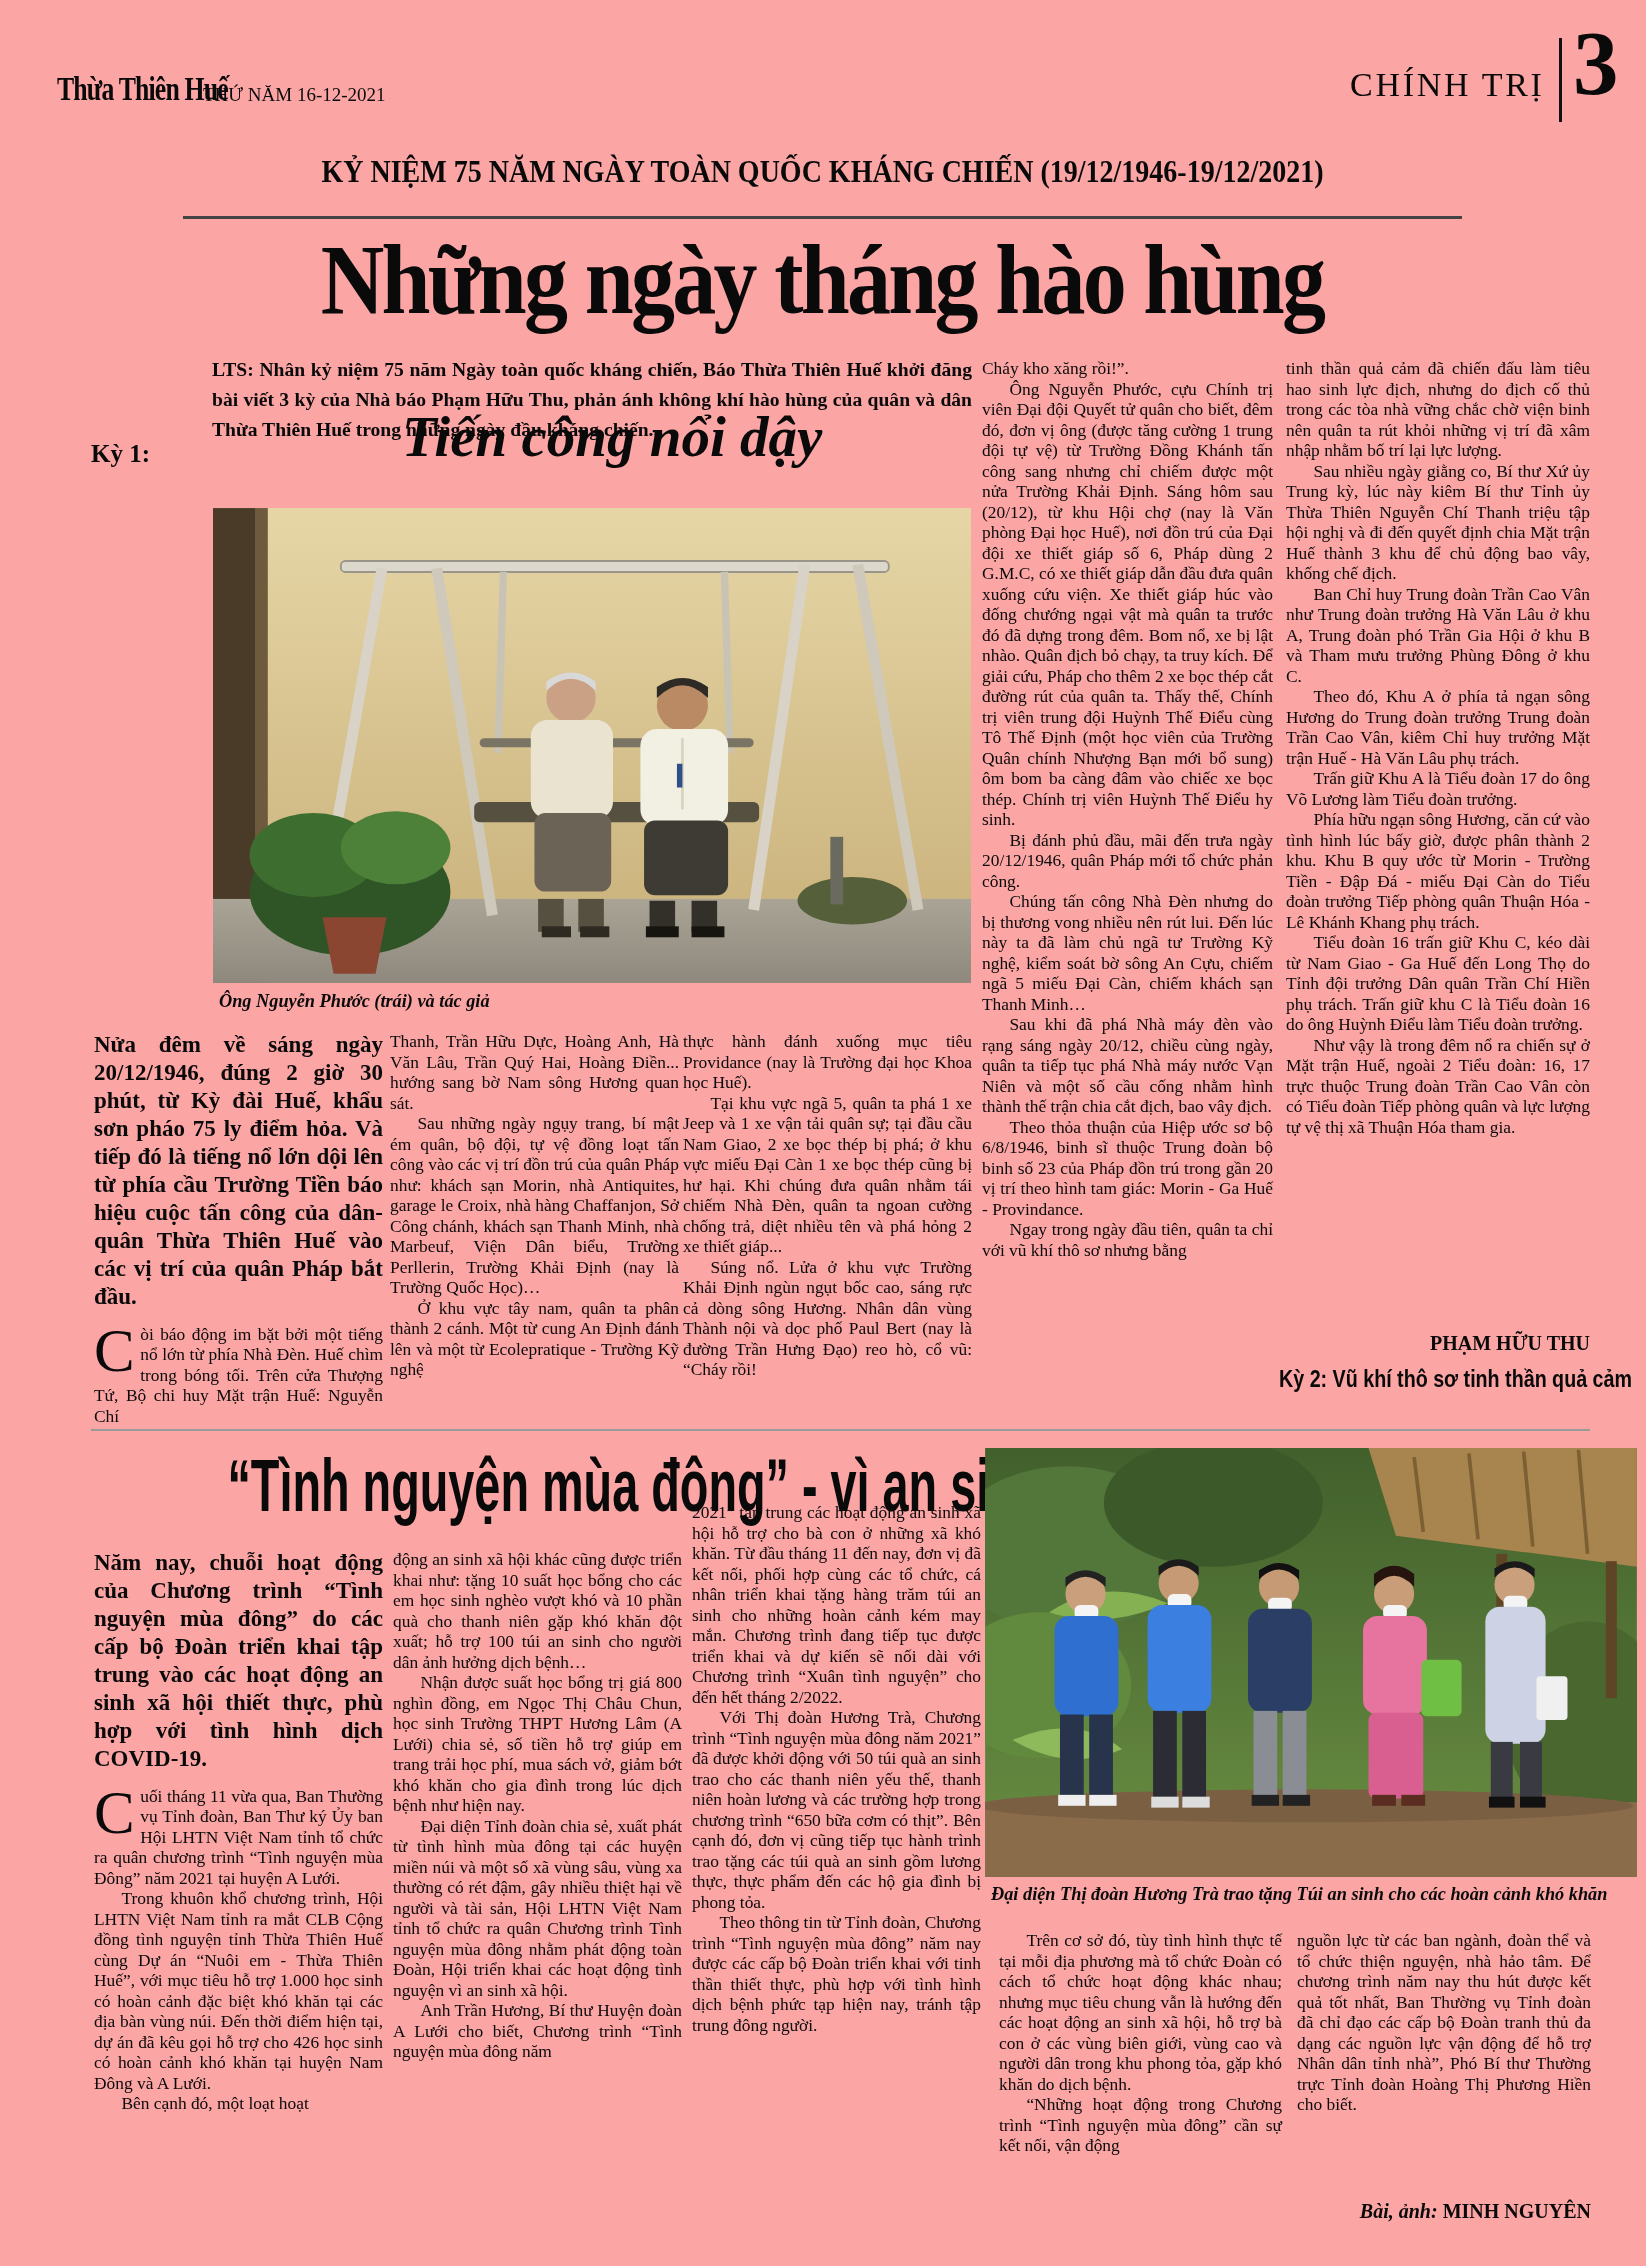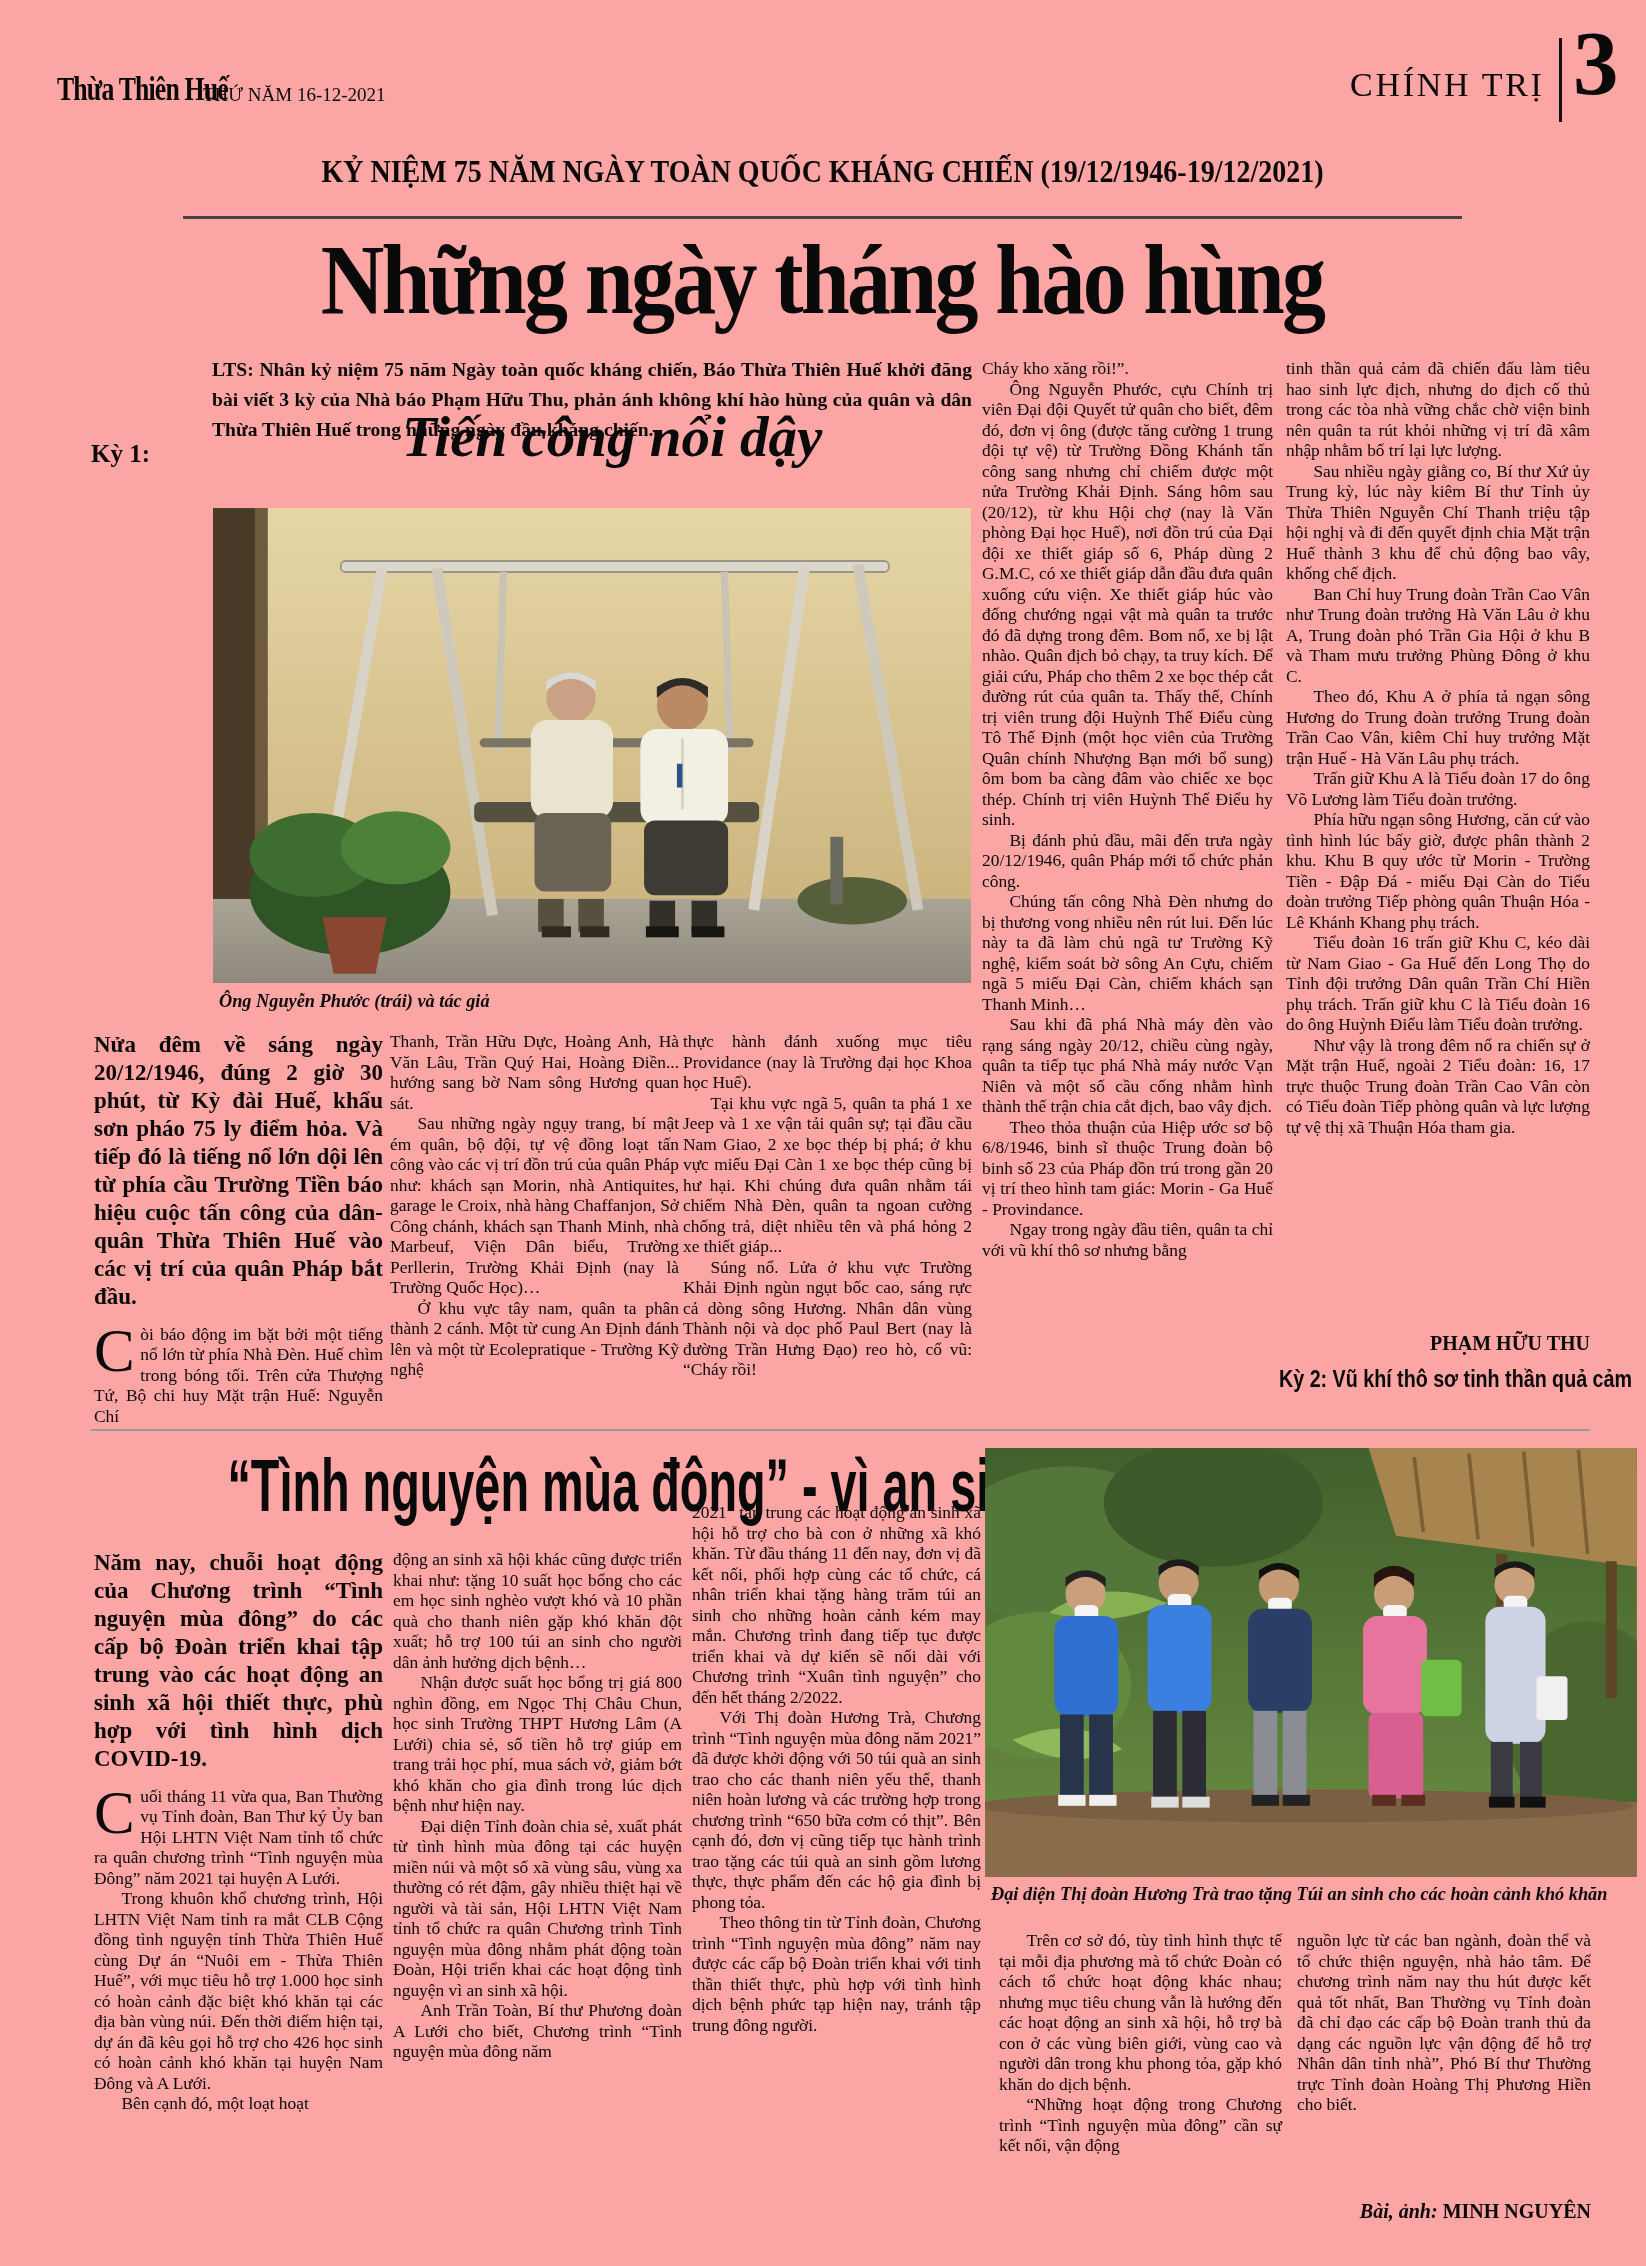--- a/index.html
+++ b/index.html
@@ -261,21 +261,21 @@
     <p class="dc"><span class="dropcap">C</span><span>uối tháng 11 vừa qua, Ban Thường vụ Tỉnh đoàn, Ban Thư ký Ủy ban Hội LHTN Việt Nam tỉnh tổ chức ra quân chương trình “Tình nguyện mùa Đông” năm 2021 tại huyện A Lưới.</span></p>
     <div>
         <p>Trong khuôn khổ chương trình, Hội LHTN Việt Nam tỉnh ra mắt CLB Cộng đồng tình nguyện tỉnh Thừa Thiên Huế cùng Dự án “Nuôi em - Thừa Thiên Huế”, với mục tiêu hỗ trợ 1.000 học sinh có hoàn cảnh đặc biệt khó khăn tại các địa bàn vùng núi. Đến thời điểm hiện tại, dự án đã kêu gọi hỗ trợ cho 426 học sinh có hoàn cảnh khó khăn tại huyện Nam Đông và A Lưới.</p>
         <p>Bên cạnh đó, một loạt hoạt</p>
       </div>
   </div>
   <div class="abs bodycol cont a2col2">
       <p>động an sinh xã hội khác cũng được triển khai như: tặng 10 suất học bổng cho các em học sinh nghèo vượt khó và 10 phần quà cho thanh niên gặp khó khăn đột xuất; hỗ trợ 100 túi an sinh cho người dân ảnh hưởng dịch bệnh…</p>
       <p>Nhận được suất học bổng trị giá 800 nghìn đồng, em Ngọc Thị Châu Chun, học sinh Trường THPT Hương Lâm (A Lưới) chia sẻ, số tiền hỗ trợ giúp em trang trải học phí, mua sách vở, giảm bớt khó khăn cho gia đình trong lúc dịch bệnh như hiện nay.</p>
       <p>Đại diện Tỉnh đoàn chia sẻ, xuất phát từ tình hình mùa đông tại các huyện miền núi và một số xã vùng sâu, vùng xa thường có rét đậm, gây nhiều thiệt hại về người và tài sản, Hội LHTN Việt Nam tỉnh tổ chức ra quân Chương trình Tình nguyện mùa đông nhằm phát động toàn Đoàn, Hội triển khai các hoạt động tình nguyện vì an sinh xã hội.</p>
-      <p>Anh Trần Toàn, Bí thư Phương đoàn A Lưới cho biết, Chương trình “Tình nguyện mùa đông năm</p>
+      <p>Anh Trần Hương, Bí thư Huyện đoàn A Lưới cho biết, Chương trình “Tình nguyện mùa đông năm</p>
     </div>
   <div class="abs bodycol cont a2col3">
       <p>2021” tập trung các hoạt động an sinh xã hội hỗ trợ cho bà con ở những xã khó khăn. Từ đầu tháng 11 đến nay, đơn vị đã kết nối, phối hợp cùng các tổ chức, cá nhân triển khai tặng hàng trăm túi an sinh cho những hoàn cảnh kém may mắn. Chương trình đang tiếp tục được triển khai và dự kiến sẽ nối dài với Chương trình “Xuân tình nguyện” cho đến hết tháng 2/2022.</p>
       <p>Với Thị đoàn Hương Trà, Chương trình “Tình nguyện mùa đông năm 2021” đã được khởi động với 50 túi quà an sinh trao cho các thanh niên yếu thế, thanh niên hoàn lương và các trường hợp trong chương trình “650 bữa cơm có thịt”. Bên cạnh đó, đơn vị cũng tiếp tục hành trình trao tặng các túi quà an sinh gồm lương thực, thực phẩm đến các hộ gia đình bị phong tỏa.</p>
       <p>Theo thông tin từ Tỉnh đoàn, Chương trình “Tình nguyện mùa đông” năm nay được các cấp bộ Đoàn triển khai với tinh thần thiết thực, phù hợp với tình hình dịch bệnh phức tạp hiện nay, tránh tập trung đông người.</p>
     </div>
   <div class="abs bodycol a2col4">
       <p>Trên cơ sở đó, tùy tình hình thực tế tại mỗi địa phương mà tổ chức Đoàn có cách tổ chức hoạt động khác nhau; nhưng mục tiêu chung vẫn là hướng đến các hoạt động an sinh xã hội, hỗ trợ bà con ở các vùng biên giới, vùng cao và người dân trong khu phong tỏa, gặp khó khăn do dịch bệnh.</p>
       <p>“Những hoạt động trong Chương trình “Tình nguyện mùa đông” cần sự kết nối, vận động</p>
     </div>

